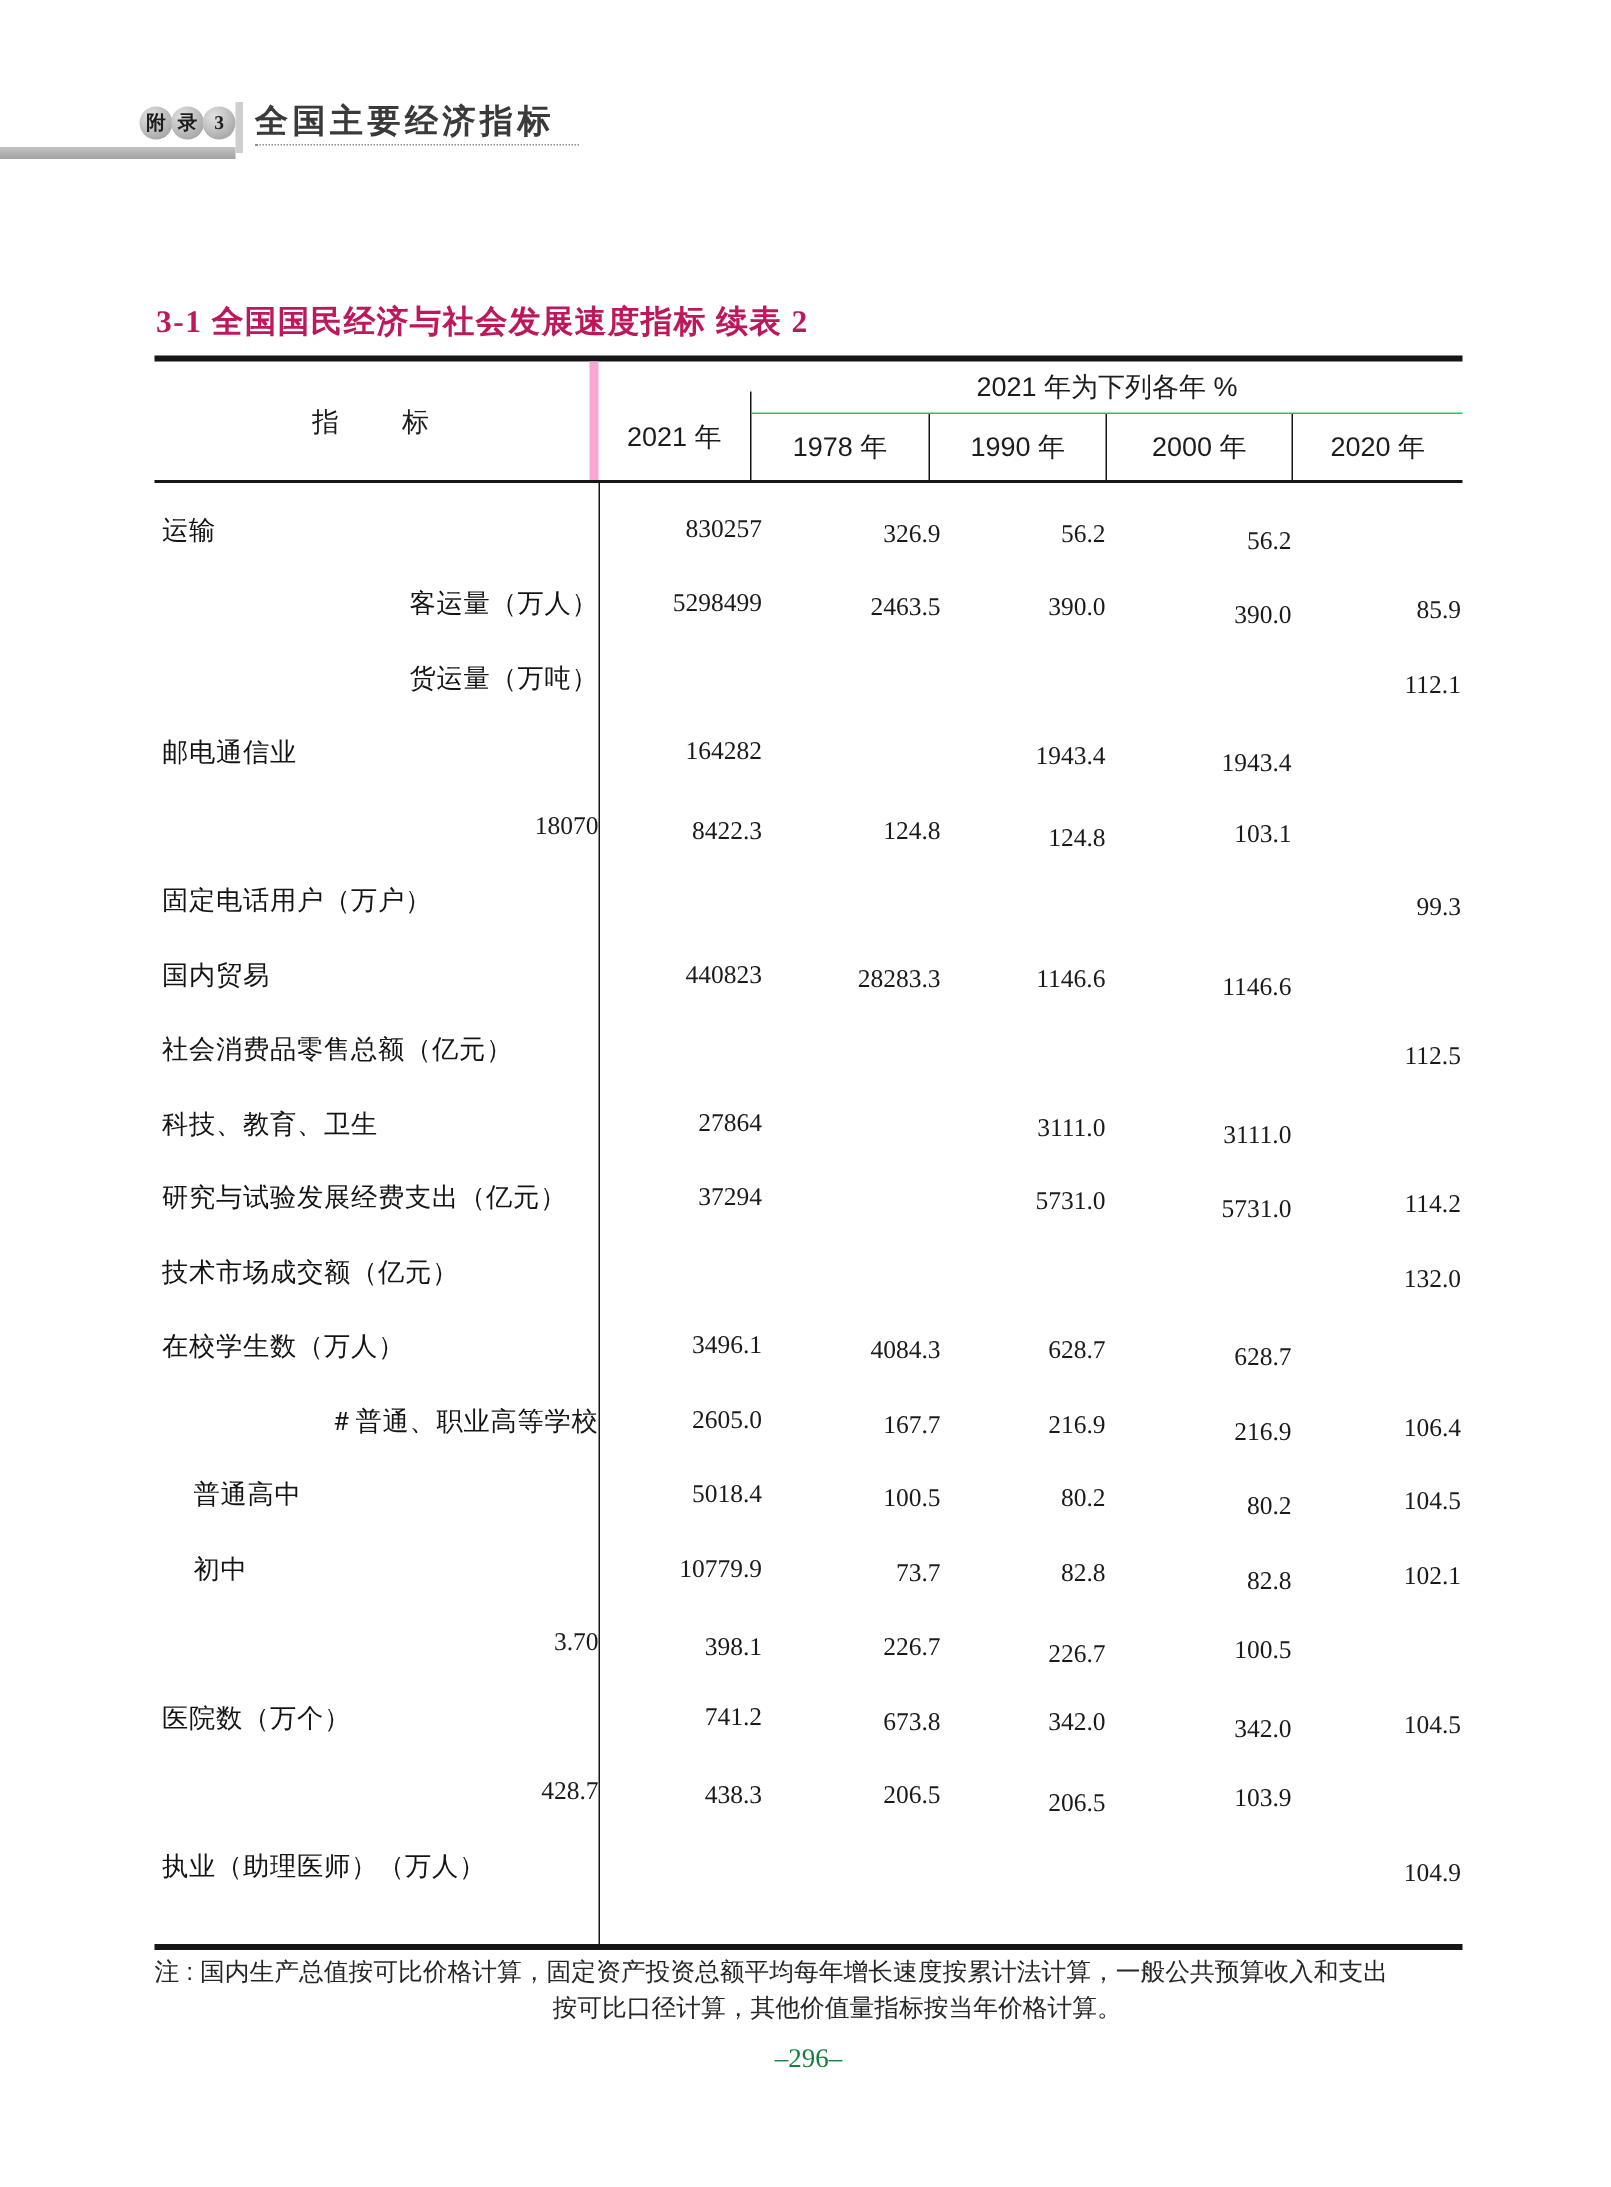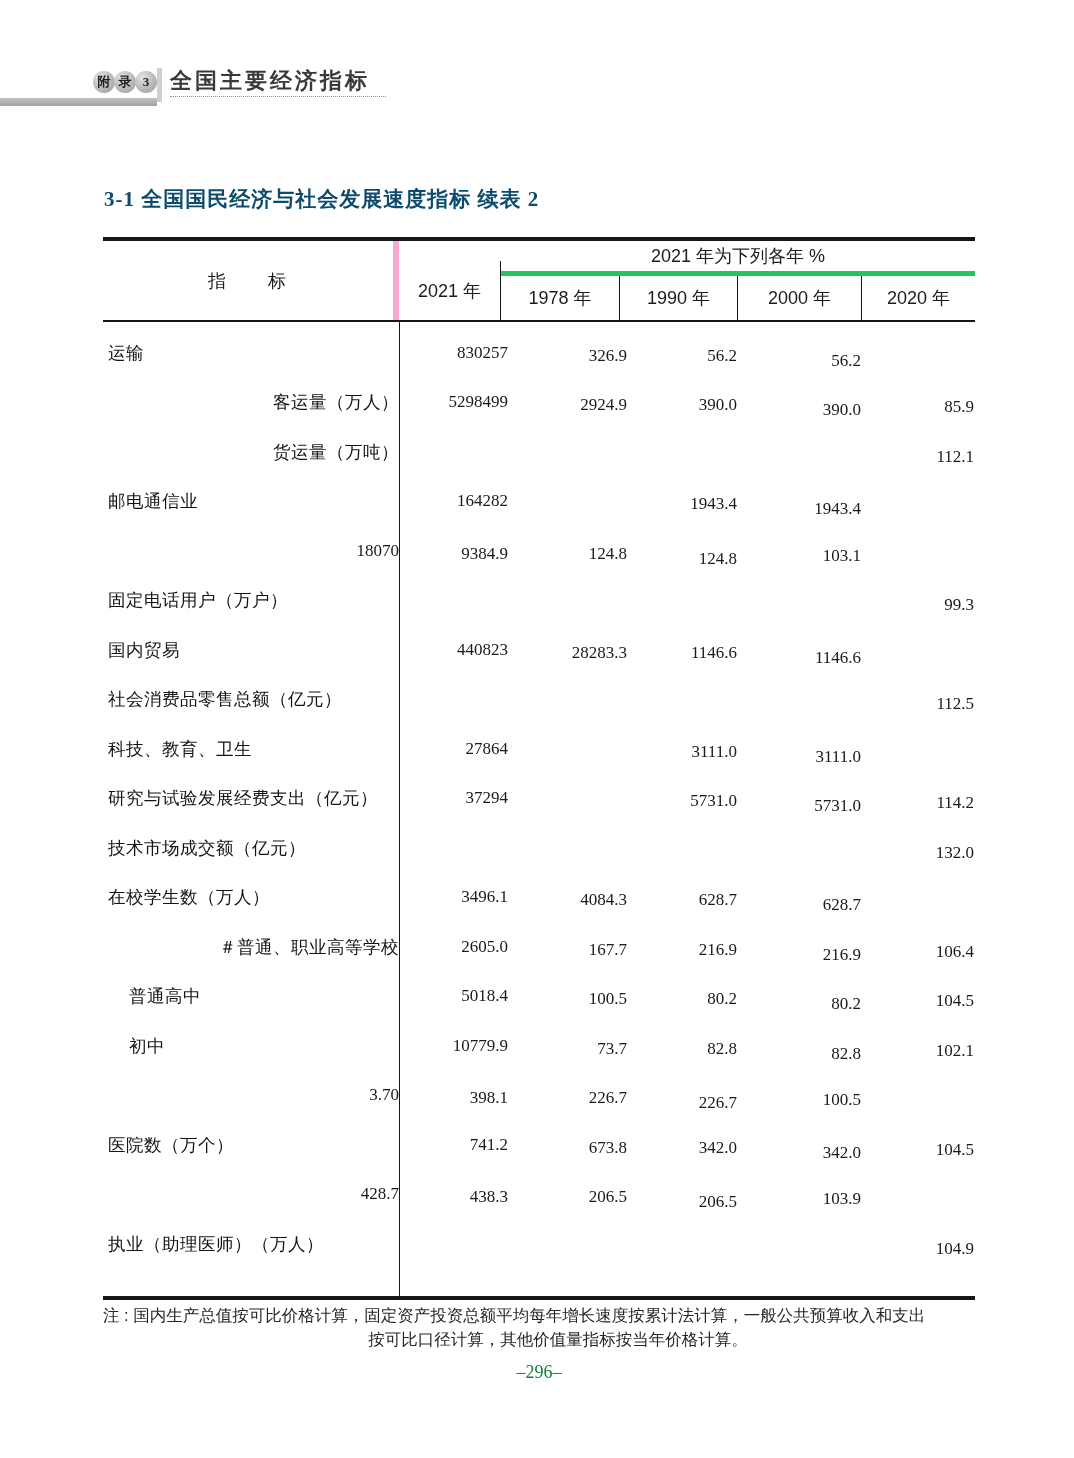--- a/index.html
+++ b/index.html
@@ -19,37 +19,37 @@
     background:radial-gradient(circle at 35% 30%, #e3e3e3, #969696);
     display:flex; align-items:center; justify-content:center;
     font-size:13px; font-weight:bold; color:#1d1d1d; }
   .v-divider { position:absolute; left:157px; top:-2px; width:5px; height:34px; background:#cfcfcf; }
   .section-title { position:absolute; left:170px; top:-3px; height:30px; line-height:28px;
     font-family:"Liberation Sans","DejaVu Sans",sans-serif;
     font-size:22px; font-weight:bold; letter-spacing:3px; color:#3a3a3a;
     padding-right:16px; border-bottom:1px dotted #8f8f8f; }
 
   
-  .table-title { position:absolute; left:104px; top:185px;
-    font-size:21px; font-weight:bold; color:#0c4a6e; letter-spacing:1px; }
+  .table-title { position:absolute; left:104px; top:200px;
+    font-size:21px; font-weight:bold; color:#be185d; letter-spacing:1px; }
 
   
   .stat-table { position:absolute; left:103px; top:237px; width:872px; }
   .thead {
     display:grid;
     grid-template-columns:296px 102px 118px 118px 124px 114px;
     grid-template-rows:35px 44px;
     border-top:4px solid #161616; border-bottom:2px solid #161616;
     font-family:"Liberation Sans","DejaVu Sans",sans-serif;
     font-size:18px; color:#1c1c1c;
   }
   .thead > div { display:flex; align-items:center; justify-content:center; }
   .th-indicator { grid-row:1/3; grid-column:1; border-right:6px solid #f9a8d4; letter-spacing:2px; }
   .th-2021 { grid-row:1/3; grid-column:2; border-right:1px solid #161616;margin-top:20px; }
-  .th-span { grid-row:1; grid-column:3/7; border-bottom:5px solid #22c55e; }
+  .th-span { grid-row:1; grid-column:3/7; border-bottom:1px solid #22c55e; }
   .th-year { grid-row:2; }
   .th-year + .th-year { border-left:1px solid #161616; }
 
   .tbody { position:relative; border-bottom:4px solid #161616;
     padding-top:6px; padding-bottom:27px; }
   .tbody .col-divider { position:absolute; left:296px; top:0; bottom:0; width:1px;
     background:#161616; }
   .tr { display:grid; grid-template-columns:296px 109px 119px 110px 124px 113px;
     height:49.5px; align-items:center; }
   .td.label { font-size:17.5px; color:#141414; letter-spacing:0.5px; padding-left:5px; }
@@ -103,21 +103,21 @@
           <div class="td label indent-0">运输</div>
           <div class="td val v0">830257</div>
           <div class="td val v1">326.9</div>
           <div class="td val v2">56.2</div>
           <div class="td val v3">56.2</div>
           <div class="td val v4"></div>
         </div>
         <div class="tr">
           <div class="td label indent-1">客运量（万人）</div>
           <div class="td val v0">5298499</div>
-          <div class="td val v1">2924.9</div>
+          <div class="td val v1">2463.5</div>
           <div class="td val v2">390.0</div>
           <div class="td val v3">390.0</div>
           <div class="td val v4">85.9</div>
         </div>
         <div class="tr">
           <div class="td label indent-1">货运量（万吨）</div>
           <div class="td val v0"></div>
           <div class="td val v1"></div>
           <div class="td val v2"></div>
           <div class="td val v3"></div>
@@ -126,21 +126,21 @@
         <div class="tr">
           <div class="td label indent-0">邮电通信业</div>
           <div class="td val v0">164282</div>
           <div class="td val v1"></div>
           <div class="td val v2">1943.4</div>
           <div class="td val v3">1943.4</div>
           <div class="td val v4"></div>
         </div>
         <div class="tr">
           <div class="td val v0">18070</div>
-          <div class="td val v1">9384.9</div>
+          <div class="td val v1">8422.3</div>
           <div class="td val v2">124.8</div>
           <div class="td val v3">124.8</div>
           <div class="td val v4">103.1</div>
         </div>
         <div class="tr">
           <div class="td label indent-0">固定电话用户（万户）</div>
           <div class="td val v0"></div>
           <div class="td val v1"></div>
           <div class="td val v2"></div>
           <div class="td val v3"></div>

